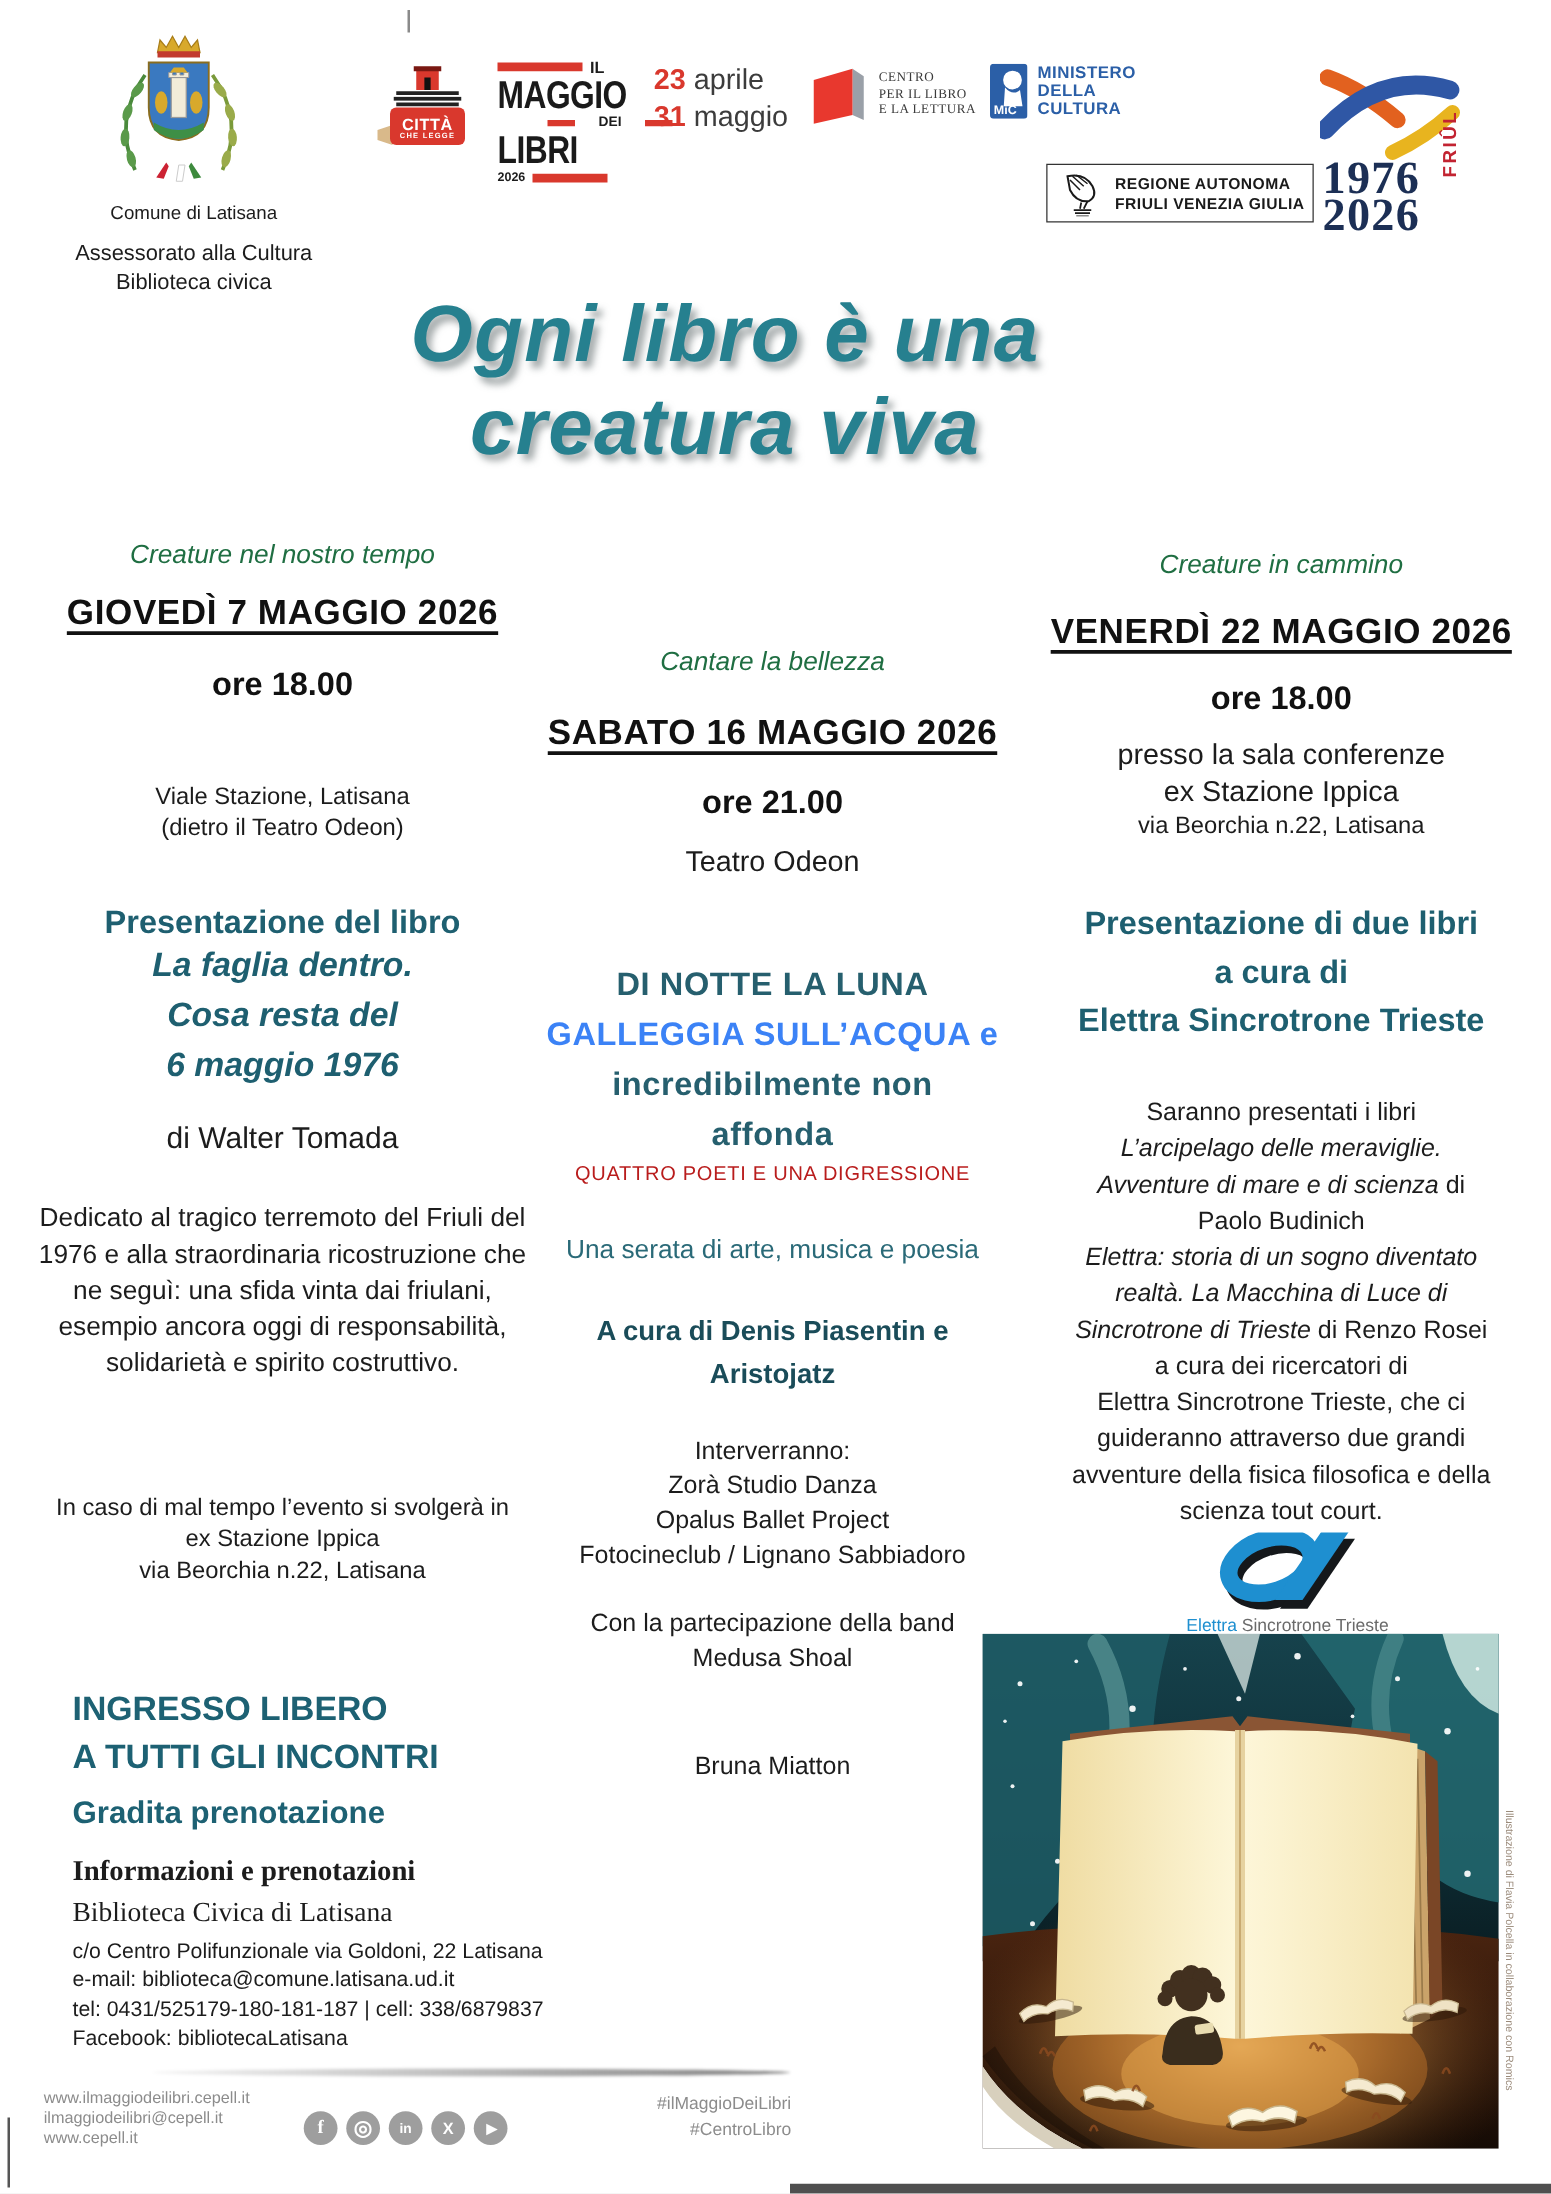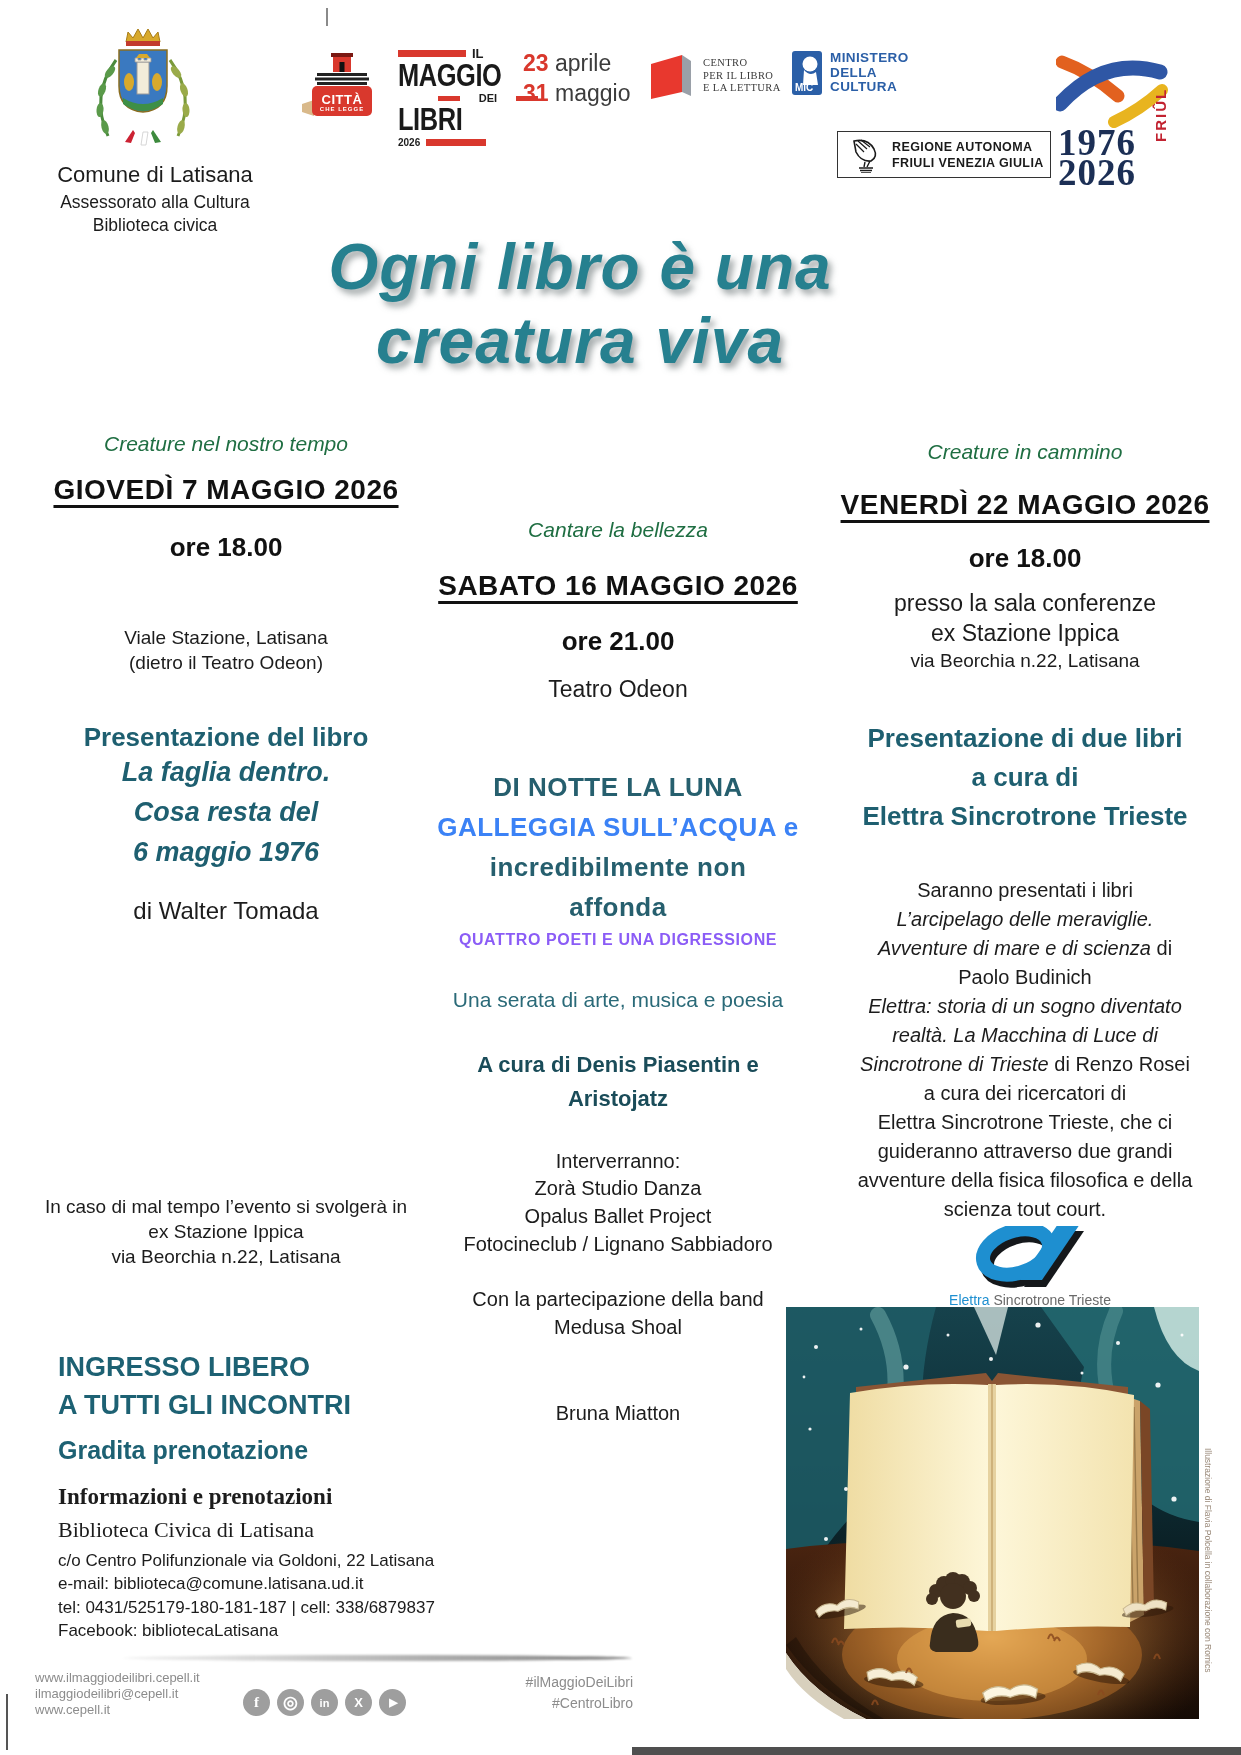--- a/index.html
+++ b/index.html
@@ -57,21 +57,21 @@
     <ellipse cx="19" cy="103" rx="7" ry="3.5" fill="#5a9a4a" transform="rotate(-105 19 103)"></ellipse>
     <ellipse cx="90" cy="48" rx="7" ry="3.5" fill="#9aab4a" transform="rotate(50 90 48)"></ellipse>
     <ellipse cx="98" cy="66" rx="7" ry="3.5" fill="#9aab4a" transform="rotate(70 98 66)"></ellipse>
     <ellipse cx="100" cy="86" rx="7" ry="3.5" fill="#9aab4a" transform="rotate(85 100 86)"></ellipse>
     <ellipse cx="95" cy="103" rx="7" ry="3.5" fill="#9aab4a" transform="rotate(105 95 103)"></ellipse>
 
     <path d="M47,106 l-8,12 6,1 4,-10 Z" fill="#cc2233"></path>
     <path d="M57,108 l-2,13 5,0 2,-13 Z" fill="#ffffff" stroke="#cccccc" stroke-width="0.8"></path>
     <path d="M67,106 l8,12 -6,1 -4,-10 Z" fill="#3d8a3d"></path>
   </svg>
-  <div class="t ctr" style="left:30px;top:162px;width:250px;font-size:22px;">Comune di Latisana</div>
+  <div class="t ctr" style="left:30px;top:162px;width:250px;font-size:15px;">Comune di Latisana</div>
   <div class="t ctr" style="left:30px;top:192px;width:250px;font-size:17.5px;">Assessorato alla Cultura</div>
   <div class="t ctr" style="left:30px;top:215px;width:250px;font-size:17.5px;">Biblioteca civica</div>
 
   <div class="t crop" style="left:326px;top:8px;width:2px;height:18px;"></div>
 
   <svg class="t" style="left:300px;top:50px;" width="84" height="78" viewBox="0 0 84 78">
     <polygon points="2,54 14,50 14,66 2,62" fill="#d9b98a"></polygon>
     <rect x="33" y="5" width="18" height="17" fill="#d9382d"></rect>
     <rect x="31" y="3" width="22" height="4" fill="#7a1812"></rect>
     <rect x="39.5" y="12" width="5" height="10" fill="#111111"></rect>
@@ -166,20 +166,21 @@
   <div class="t ctr green-h" style="left:28px;top:432px;width:396px;">Creature nel nostro tempo</div>
   <div class="t ctr udate" style="left:28px;top:474px;width:396px;">GIOVEDÌ 7 MAGGIO 2026</div>
   <div class="t ctr time" style="left:28px;top:532px;width:396px;">ore 18.00</div>
   <div class="t ctr venue2" style="left:28px;top:627px;width:396px;">Viale Stazione, Latisana</div>
   <div class="t ctr venue2" style="left:28px;top:652px;width:396px;">(dietro il Teatro Odeon)</div>
   <div class="t ctr tealh" style="left:28px;top:722px;width:396px;">Presentazione del libro</div>
   <div class="t ctr tealit" style="left:28px;top:757px;width:396px;">La faglia dentro.</div>
   <div class="t ctr tealit" style="left:28px;top:797px;width:396px;">Cosa resta del</div>
   <div class="t ctr tealit" style="left:28px;top:837px;width:396px;">6 maggio 1976</div>
   <div class="t ctr" style="left:28px;top:897px;width:396px;font-size:24px;font-weight:normal;">di Walter Tomada</div>
+  <div class="t ctr body-p" style="left:28px;top:960px;width:396px;">Dedicato al tragico terremoto del Friuli del 1976 e alla straordinaria ricostruzione che ne seguì: una sfida vinta dai friulani, esempio ancora oggi di responsabilità, solidarietà e spirito costruttivo.</div>
   <div class="t ctr small-p" style="left:28px;top:1194px;width:396px;">In caso di mal tempo l’evento si svolgerà in</div>
   <div class="t ctr small-p" style="left:28px;top:1219px;width:396px;">ex Stazione Ippica</div>
   <div class="t ctr small-p" style="left:28px;top:1244px;width:396px;">via Beorchia n.22, Latisana</div>
   <div class="t free" style="left:58px;top:1352px;width:380px;">INGRESSO LIBERO</div>
   <div class="t free" style="left:58px;top:1390px;width:380px;">A TUTTI GLI INCONTRI</div>
   <div class="t" style="left:58px;top:1436px;width:380px;color:#1d6173;font-weight:bold;font-size:25px;">Gradita prenotazione</div>
   <div class="t serif" style="left:58px;top:1484px;width:380px;font-size:23px;font-weight:bold;">Informazioni e prenotazioni</div>
   <div class="t serif" style="left:58px;top:1517px;width:380px;font-size:22px;">Biblioteca Civica di Latisana</div>
   <div class="t contact" style="left:58px;top:1551px;width:420px;">c/o Centro Polifunzionale via Goldoni, 22 Latisana</div>
   <div class="t contact" style="left:58px;top:1574px;width:420px;">e-mail: biblioteca@comune.latisana.ud.it</div>
@@ -187,21 +188,21 @@
   <div class="t contact" style="left:58px;top:1621px;width:420px;">Facebook: bibliotecaLatisana</div>
 
   <div class="t ctr green-h" style="left:398px;top:518px;width:440px;">Cantare la bellezza</div>
   <div class="t ctr udate" style="left:398px;top:570px;width:440px;">SABATO 16 MAGGIO 2026</div>
   <div class="t ctr time" style="left:398px;top:626px;width:440px;">ore 21.00</div>
   <div class="t ctr venue" style="left:398px;top:676px;width:440px;">Teatro Odeon</div>
   <div class="t ctr tealh" style="left:398px;top:772px;width:440px;letter-spacing:.5px;color:#265f6e;">DI NOTTE LA LUNA</div>
   <div class="t ctr tealh" style="left:398px;top:812px;width:440px;letter-spacing:.5px;color:#3b82f6;">GALLEGGIA SULL’ACQUA e</div>
   <div class="t ctr tealh" style="left:398px;top:852px;width:440px;letter-spacing:.5px;color:#265f6e;">incredibilmente non</div>
   <div class="t ctr tealh" style="left:398px;top:892px;width:440px;letter-spacing:.5px;color:#265f6e;">affonda</div>
-  <div class="t ctr" style="left:398px;top:931px;width:440px;font-size:16px;font-weight:700;color:#8b5cf6;letter-spacing:.6px;">QUATTRO POETI E UNA DIGRESSIONE</div>
+  <div class="t ctr" style="left:398px;top:931px;width:440px;font-size:16px;font-weight:400;color:#b91c1c;letter-spacing:.6px;">QUATTRO POETI E UNA DIGRESSIONE</div>
   <div class="t ctr" style="left:398px;top:988px;width:440px;font-size:21px;color:#2a6a78;">Una serata di arte, musica e poesia</div>
   <div class="t ctr" style="left:398px;top:1052px;width:440px;font-size:22px;font-weight:bold;color:#1a4c59;">A cura di Denis Piasentin e</div>
   <div class="t ctr" style="left:398px;top:1086px;width:440px;font-size:22px;font-weight:bold;color:#1a4c59;">Aristojatz</div>
   <div class="t ctr" style="left:398px;top:1150px;width:440px;font-size:20px;">Interverranno:</div>
   <div class="t ctr" style="left:398px;top:1177px;width:440px;font-size:20px;">Zorà Studio Danza</div>
   <div class="t ctr" style="left:398px;top:1205px;width:440px;font-size:20px;">Opalus Ballet Project</div>
   <div class="t ctr" style="left:398px;top:1233px;width:440px;font-size:20px;">Fotocineclub / Lignano Sabbiadoro</div>
   <div class="t ctr" style="left:398px;top:1288px;width:440px;font-size:20px;">Con la partecipazione della band</div>
   <div class="t ctr" style="left:398px;top:1316px;width:440px;font-size:20px;">Medusa Shoal</div>
   <div class="t ctr" style="left:398px;top:1402px;width:440px;font-size:20px;">Bruna Miatton</div>

